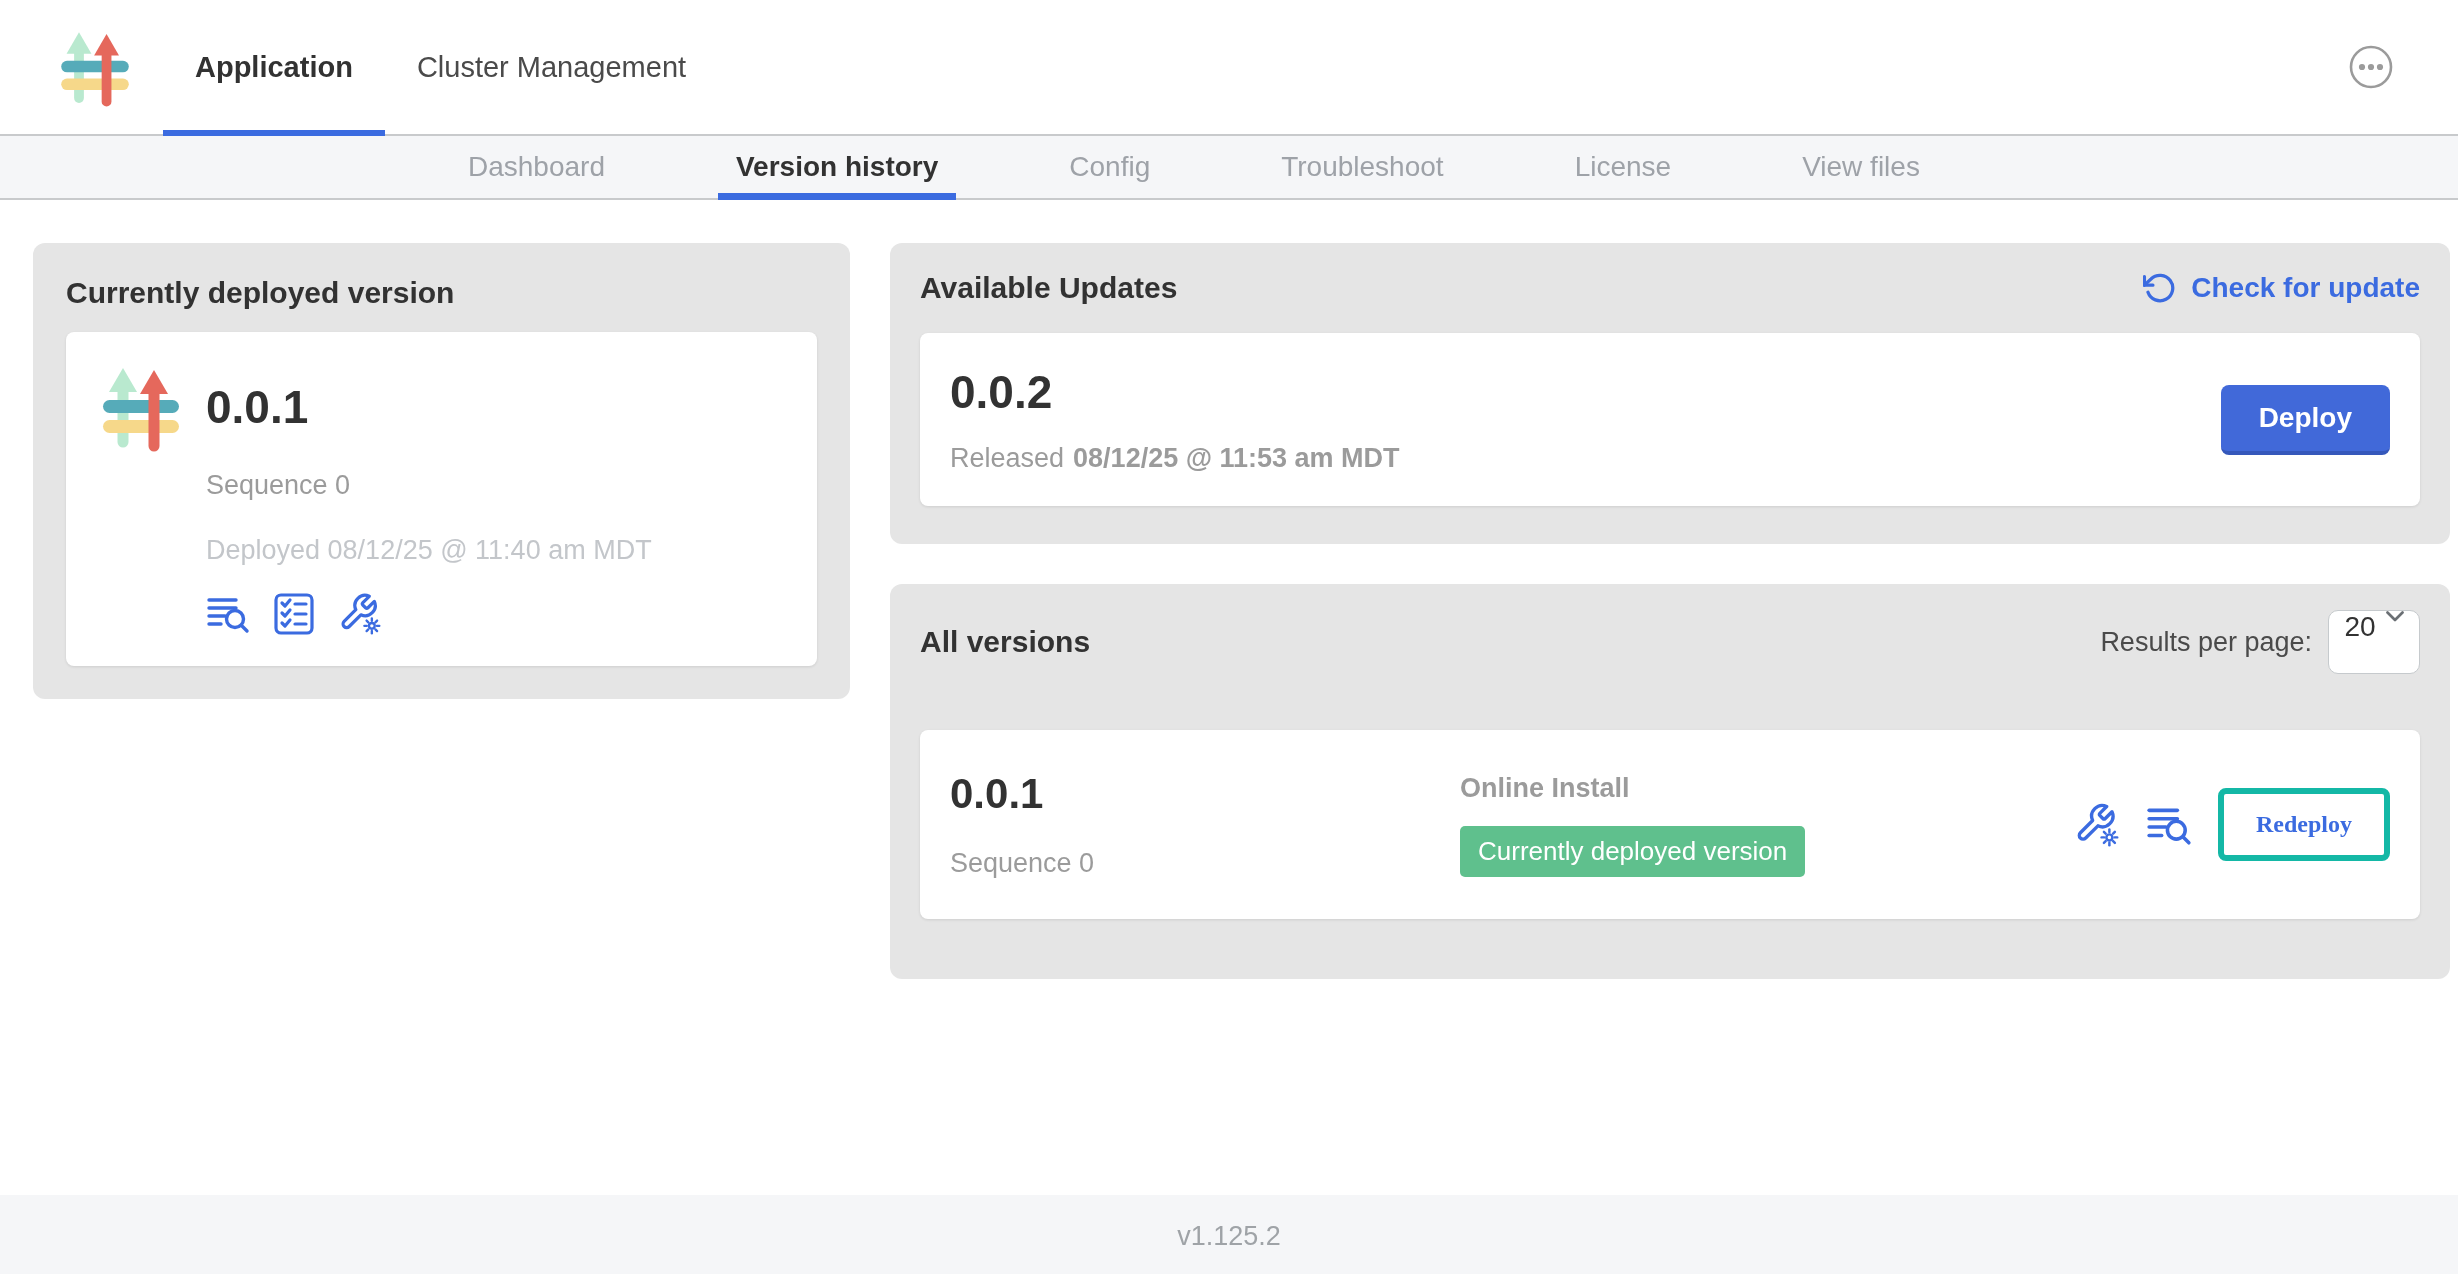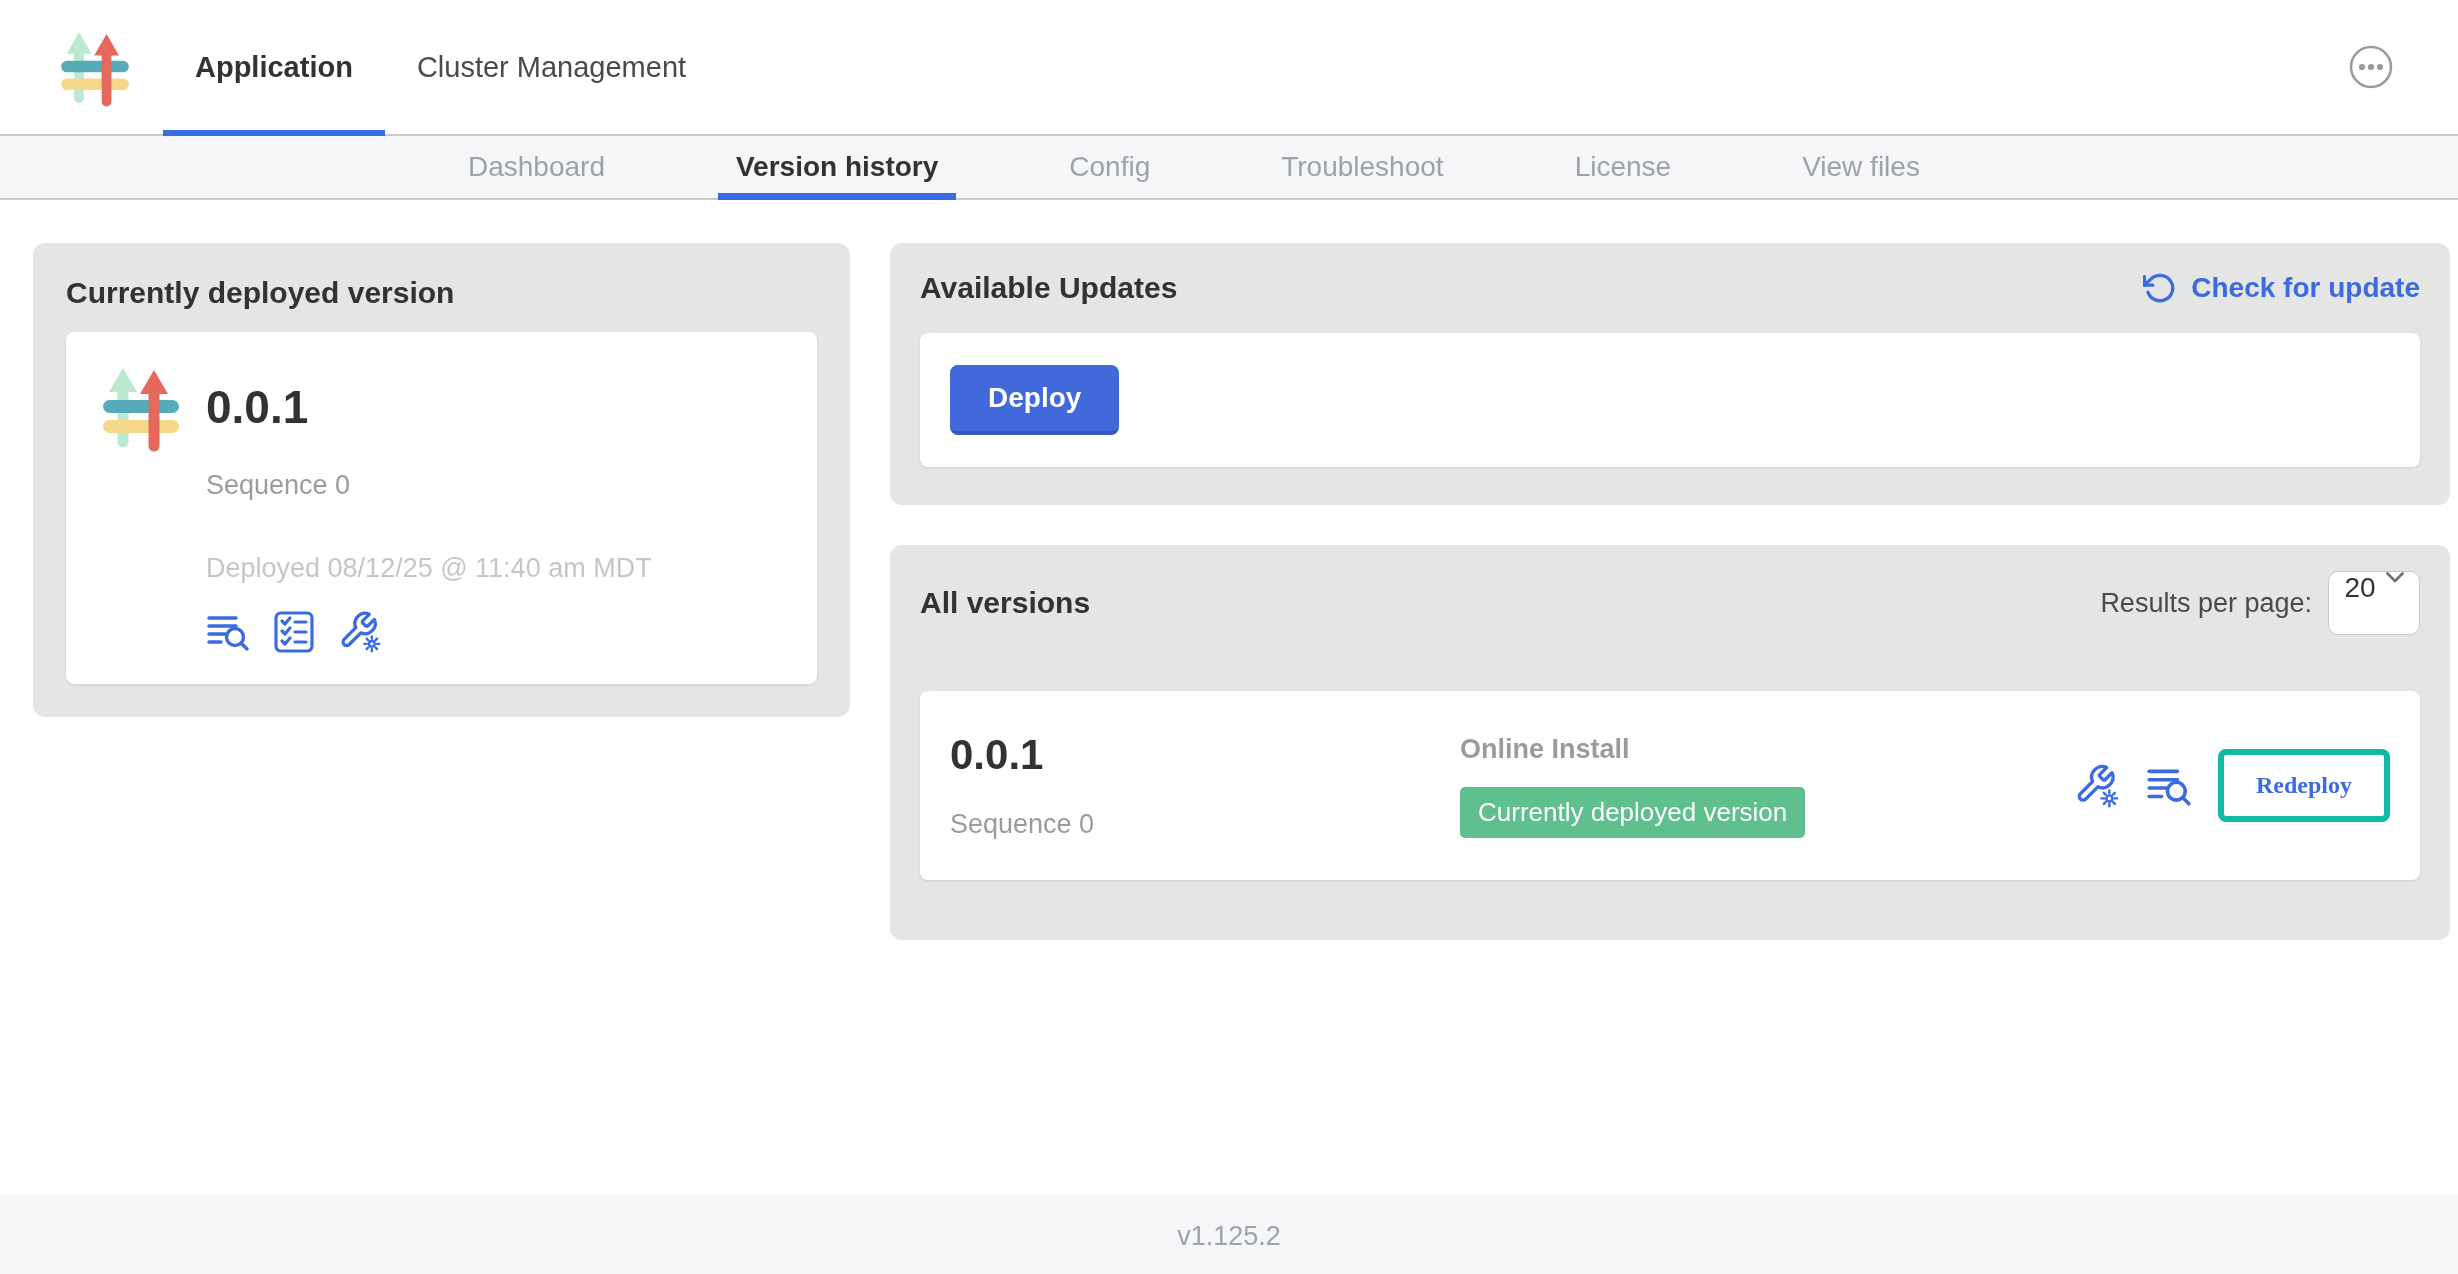--- a/index.html
+++ b/index.html
@@ -56,21 +56,21 @@
   
   .left-col { width:817px; flex:0 0 auto; }
   .deployed-card { padding:33px; }
   .deployed-inner { margin-top:22px; padding:30px; }
   .dc-row { display:flex; gap:20px; }
   .dc-logo { width:90px; flex:0 0 auto; }
   .dc-body { flex:1; }
   .dc-version-wrap { height:90px; display:flex; align-items:center; }
   .dc-version { font-size:46px; font-weight:700; color:#323232; }
   .dc-seq { margin-top:18px; font-size:27px; color:#9b9b9b; }
-  .dc-deployed { margin-top:52px; font-size:27px; color:#c3c6ca; }
+  .dc-deployed { margin-top:34px; font-size:27px; color:#c3c6ca; }
   .dc-icons { margin-top:26px; display:flex; gap:22px; align-items:center; }
   .dc-icons .icon-btn { cursor:pointer; }
 
   
   .right-col { flex:1 1 auto; display:flex; flex-direction:column; gap:40px; }
 
   .updates-section { padding:28px 30px 38px 30px; }
   .sec-head { display:flex; align-items:center; justify-content:space-between; }
   .check-link {
     display:inline-flex; align-items:center; gap:14px; cursor:pointer;
@@ -242,20 +242,27 @@
           <span>
             <svg viewBox="0 0 24 24" width="34" height="34" class="blue-stroke" stroke-width="2.3">
               <polyline points="1 4 1 10 7 10"></polyline>
               <path d="M3.51 15a9 9 0 1 0 2.13-9.36L1 10"></path>
             </svg>
           </span>
           <span class="lbl">Check for update</span>
         </a>
       </div>
       <div class="white-card update-card">
+        <div>
+          <div class="uc-version">0.0.2</div>
+          <div class="uc-released">
+            <span>Released</span>
+            <span class="date">08/12/25 @ 11:53 am MDT</span>
+          </div>
+        </div>
         <button class="deploy-btn">Deploy</button>
       </div>
     </section>
 
     <section class="gray-card versions-section">
       <div class="sec-head">
         <h2 class="section-title">All versions</h2>
         <div class="results-wrap">
           <span class="results-label">Results per page:</span>
           <div class="results-select">

